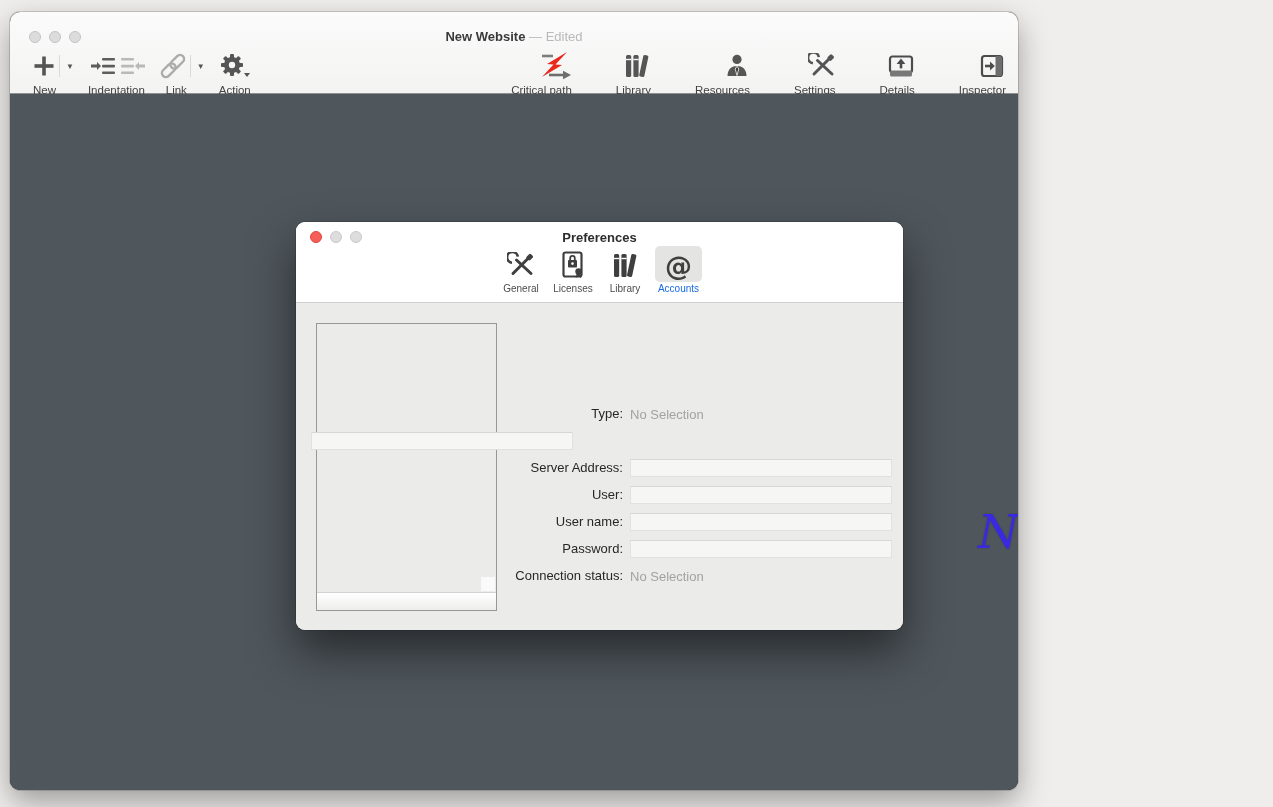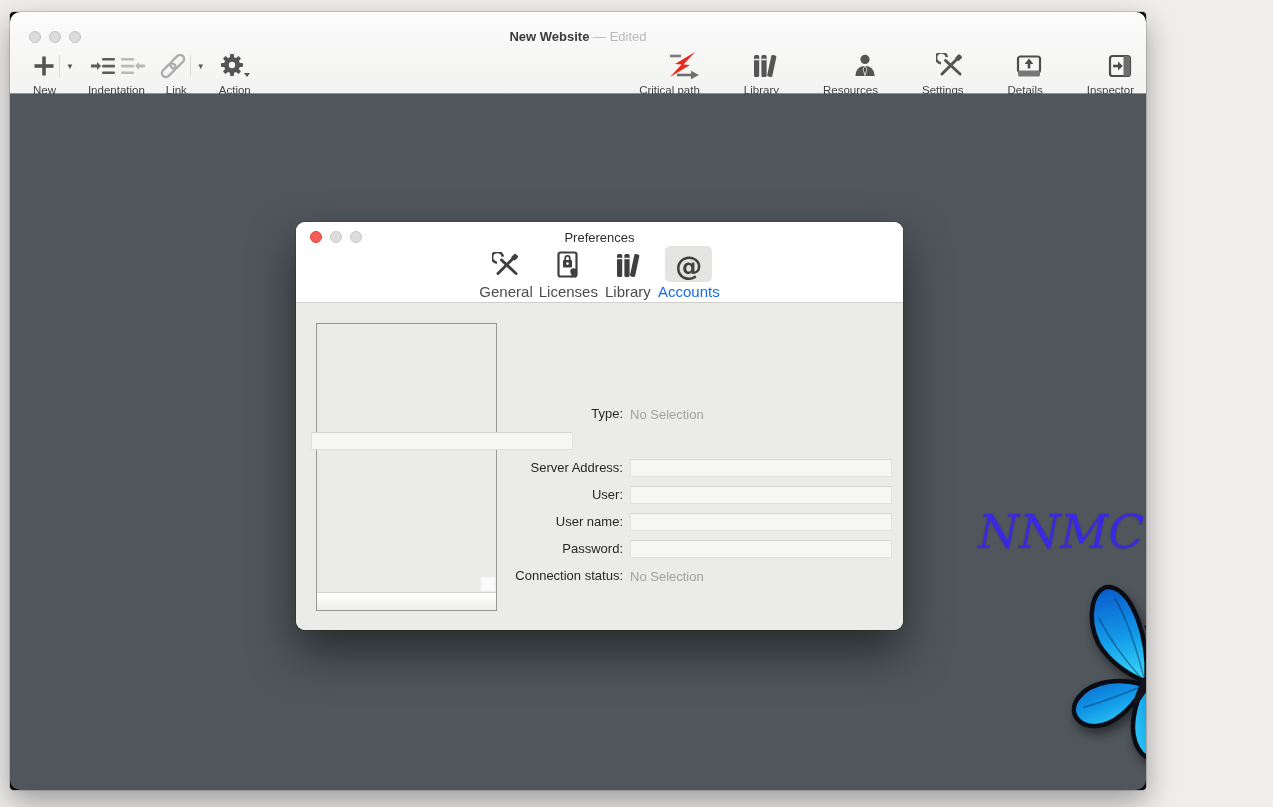--- a/index.html
+++ b/index.html
@@ -1,20 +1,20 @@
 <!DOCTYPE html>
 <html><head>
 <meta charset="utf-8">
 <style>
   * { margin:0; padding:0; box-sizing:border-box; }
   html,body { width:1273px; height:807px; overflow:hidden;
     font-family:"Liberation Sans", sans-serif; background:#f0eeec; }
 
-  .window { position:absolute; left:10px; top:12px; width:1136px; height:778px;
-    border-radius:4px; background:#000000;
+  .window { position:absolute; left:10px; top:12px; width:1008px; height:778px;
+    border-radius:10px; background:#000000;
     box-shadow:0 12px 30px rgba(0,0,0,.35), 0 0 0 1px rgba(0,0,0,.15); }
 
   
   .header { position:absolute; left:0; top:0; right:0; height:82px;
     background:linear-gradient(#fbfbfb,#f3f3f2); border-radius:10px 10px 0 0;
     border-bottom:1px solid #8f8f8f; }
   .traffic { position:absolute; display:flex; gap:8px; }
   .traffic .dot { width:12px; height:12px; border-radius:50%; }
   .win-traffic { left:19px; top:19px; }
   .win-traffic .dot { background:#dcdcdc; border:1px solid #c3c3c3; }
@@ -41,28 +41,28 @@
   
   .dialog { position:absolute; left:286px; top:128px; width:607px; height:408px;
     border-radius:9px; background:#ebebe9;
     box-shadow:0 22px 45px rgba(0,0,0,.5), 0 0 0 1px rgba(0,0,0,.12); }
   .dlg-head { position:absolute; left:0; top:0; right:0; height:81px;
     background:#ffffff; border-radius:9px 9px 0 0; border-bottom:1px solid #cfcfcd; }
   .dlg-traffic { left:14px; top:9px; }
   .dot-close { background:#f55f57; border:1px solid #e0443e; }
   .dot-gray  { background:#dddddd; border:1px solid #c9c9c9; }
   .dlg-title { position:absolute; top:8px; left:0; right:0; text-align:center;
-    font-size:13px; font-weight:normal; color:#2d2d2d; }
+    font-size:13px; font-weight:bold; color:#2d2d2d; }
   .tabs { position:absolute; left:0; right:0; top:24px; display:flex;
     justify-content:center; align-items:flex-end; gap:6px; }
   .tab { display:flex; flex-direction:column; align-items:center; cursor:default; }
   .tab .iconbox { padding:4px 10px 2px; border-radius:5px; height:36px;
     display:flex; align-items:center; justify-content:center; }
   .tab.selected .iconbox { background:#e4e4e3; }
-  .tab .tlbl { font-size:15px; color:#4c4c4c; margin-top:1px; }
+  .tab .tlbl { font-size:10px; color:#4c4c4c; margin-top:1px; }
   .tab.selected .tlbl { color:#1a6be8; }
   .at-glyph { font-size:27px; color:#3f3f3f; font-weight:bold; line-height:1;
     font-family:"DejaVu Sans", sans-serif; }
 
   .dlg-body { position:absolute; left:0; top:81px; right:0; bottom:0;
     border-radius:0 0 9px 9px; background:#ebebe9; }
 
   .acct-list { position:absolute; left:20px; top:20px; width:181px; height:288px;
     background:#ebebea; border:1px solid #979797; }
   .list-footer { position:absolute; left:0; right:0; bottom:0; height:18px;

